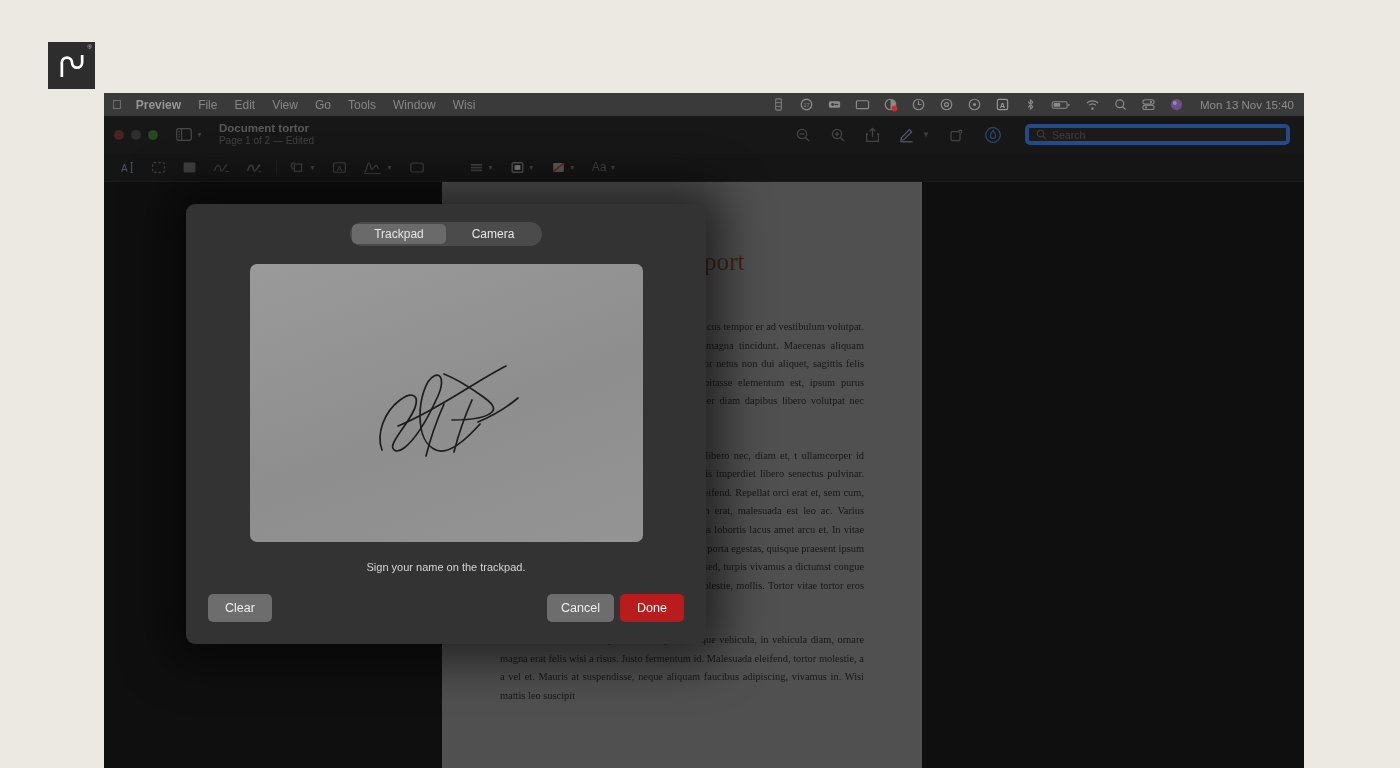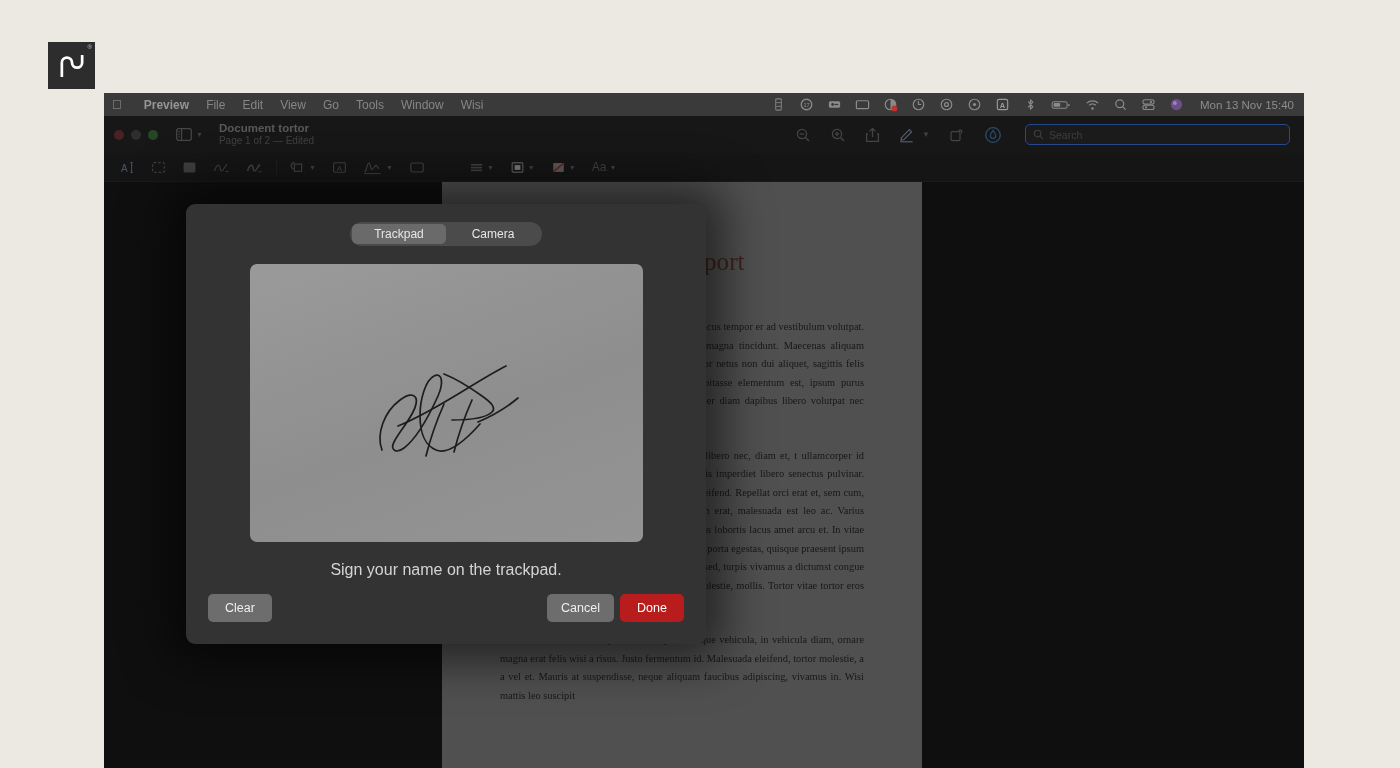--- a/index.html
+++ b/index.html
@@ -37,21 +37,21 @@
   .menubar {
     position: absolute; left: 0; top: 0; width: 100%; height: 23px;
     background: #3a3a3a;
     display: flex; align-items: center;
     padding: 0 10px 0 8px;
     color: #8a8a8a;
     font-size: 12px;
   }
   .menubar .apple { font-size: 13px; color: #9a9a9a; margin-right: 14px; line-height: 1; }
   .menubar .mitem { margin-right: 17px; white-space: nowrap; color: #868686; }
-  .menubar .mitem.bold { font-weight: bold; color: #959595; margin-left: 8px; }
+  .menubar .mitem.bold { font-weight: bold; color: #959595; }
   .menubar .spacer { flex: 1; }
   .menubar .sitem { margin-left: 13px; display: flex; align-items: center; color: #7e7e7e; }
   .menubar .clock { margin-left: 16px; font-size: 11.5px; color: #8d8d8d; white-space: nowrap; }
   .si-ico { width: 15px; height: 15px; display: block; }
 
   
   .win {
     position: absolute; left: 0; top: 23px; width: 100%; height: 652px;
     background: #1b1b1b;
   }
@@ -69,21 +69,21 @@
 
   .sidebar-toggle { display: flex; align-items: center; gap: 4px; margin-right: 16px; color: #7d7d7d; }
   .doc-meta { display: flex; flex-direction: column; justify-content: center; line-height: 1.18; }
   .doc-title { font-size: 11.5px; font-weight: bold; color: #9b9b9b; }
   .doc-sub { font-size: 10px; color: #6f6f6f; }
 
   .tb-right { margin-left: auto; display: flex; align-items: center; gap: 19px; }
   .tb-ico { color: #767676; display: flex; align-items: center; }
   .searchbox {
     width: 265px; height: 21px; border-radius: 5px;
-    background: #2b2b2b; border: 1px solid #3b82f6;
+    background: #2b2b2b; border: 4px solid #3b82f6;
     display: flex; align-items: center; gap: 5px;
     padding: 0 7px; margin-left: 4px;
   }
   .searchbox .sph { font-size: 10.5px; color: #6b6b6b; }
 
   
   .anno-bar {
     position: relative; height: 29px;
     background: #202020;
     border-bottom: 1px solid #2a2a2a;
@@ -154,21 +154,21 @@
   .pad {
     margin: 18px auto 0 auto;
     width: 393px; height: 278px;
     background: linear-gradient(160deg, #9a9a9a 0%, #8e8e8e 55%, #949494 100%);
     border-radius: 7px;
     position: relative; overflow: hidden;
   }
   .pad svg { position: absolute; left: 50%; top: 50%; transform: translate(-50%,-50%); }
 
   .pad-hint {
-    text-align: center; font-size: 16px; color: #d4d4d4;
+    text-align: center; font-size: 11px; color: #d4d4d4;
     margin-top: 19px;
   }
 
   .sheet-actions {
     position: absolute; left: 22px; right: 22px; bottom: 22px;
     display: flex; align-items: center;
   }
   .btn {
     height: 23px; min-width: 64px; padding: 14px 14px;
     border-radius: 5px; border: none;

